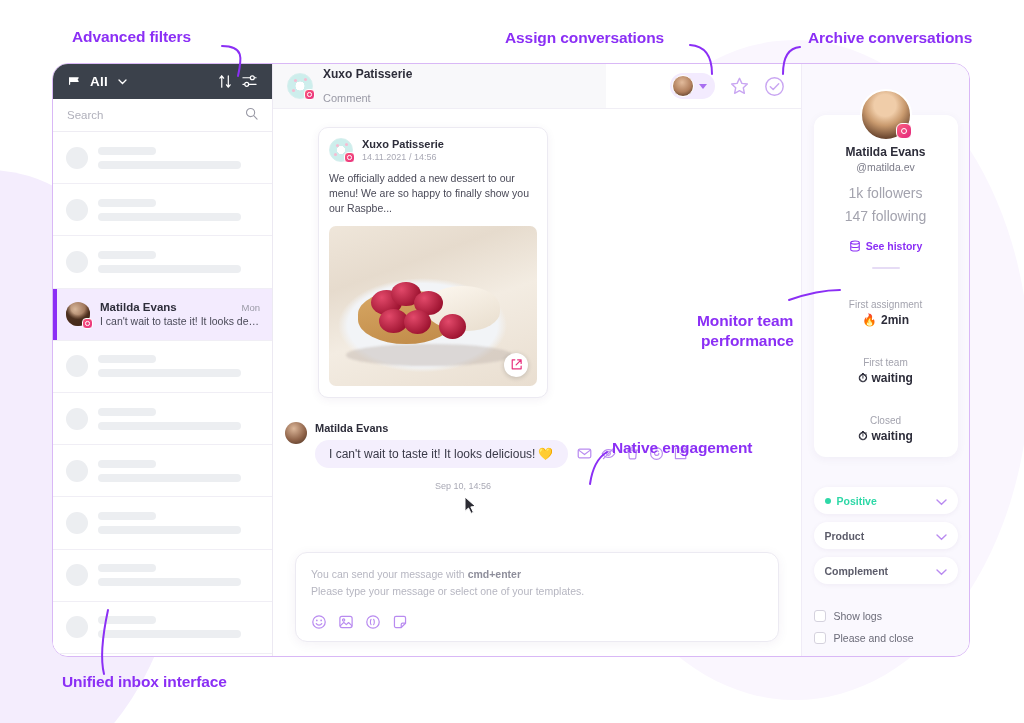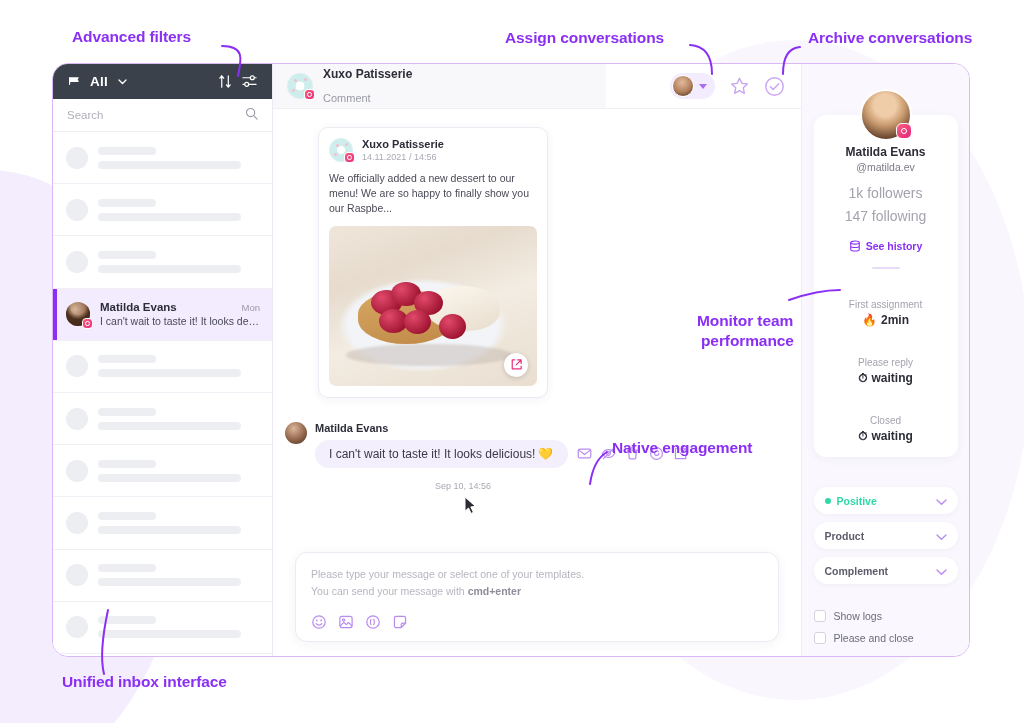--- a/index.html
+++ b/index.html
@@ -469,22 +469,22 @@
               </div>
             </div>
             <div class="r-time">Sep 10, 14:56</div>
           </div>
         </div>
 
       </div>
 
       <div class="composer">
         <div class="cmp-ph">
+          <div><span>You can send your message with </span><b>cmd+enter</b></div>
           <div>Please type your message or select one of your templates.</div>
-          <div><span>You can send your message with </span><b>cmd+enter</b></div>
         </div>
         <div class="cmp-bottom">
           <div class="cmp-tools">
             <span class="ic">
               <svg width="16" height="16" viewBox="0 0 17 17">
                   <circle cx="8.5" cy="8.5" r="6.6" fill="none" stroke="#b98bf0" stroke-width="1.3"></circle>
                   <circle cx="6.2" cy="6.8" r=".9" fill="#b98bf0"></circle>
                   <circle cx="10.8" cy="6.8" r=".9" fill="#b98bf0"></circle>
                   <path d="M5.6 10.2c.7 1.1 1.8 1.6 2.9 1.6s2.2-.5 2.9-1.6" fill="none" stroke="#b98bf0" stroke-width="1.3" stroke-linecap="round"></path>
                 </svg>
@@ -537,21 +537,21 @@
         <div class="divider"></div>
 
         <div class="metric">
           <div class="lbl">First assignment</div>
           <div class="val">
             <span>🔥</span>
             <span>2min</span>
           </div>
         </div>
         <div class="metric">
-          <div class="lbl">Please reply</div>
+          <div class="lbl">First team</div>
           <div class="val">
             <span>⏱</span>
             <span>waiting</span>
           </div>
         </div>
         <div class="metric">
           <div class="lbl">Closed</div>
           <div class="val">
             <span>⏱</span>
             <span>waiting</span>

